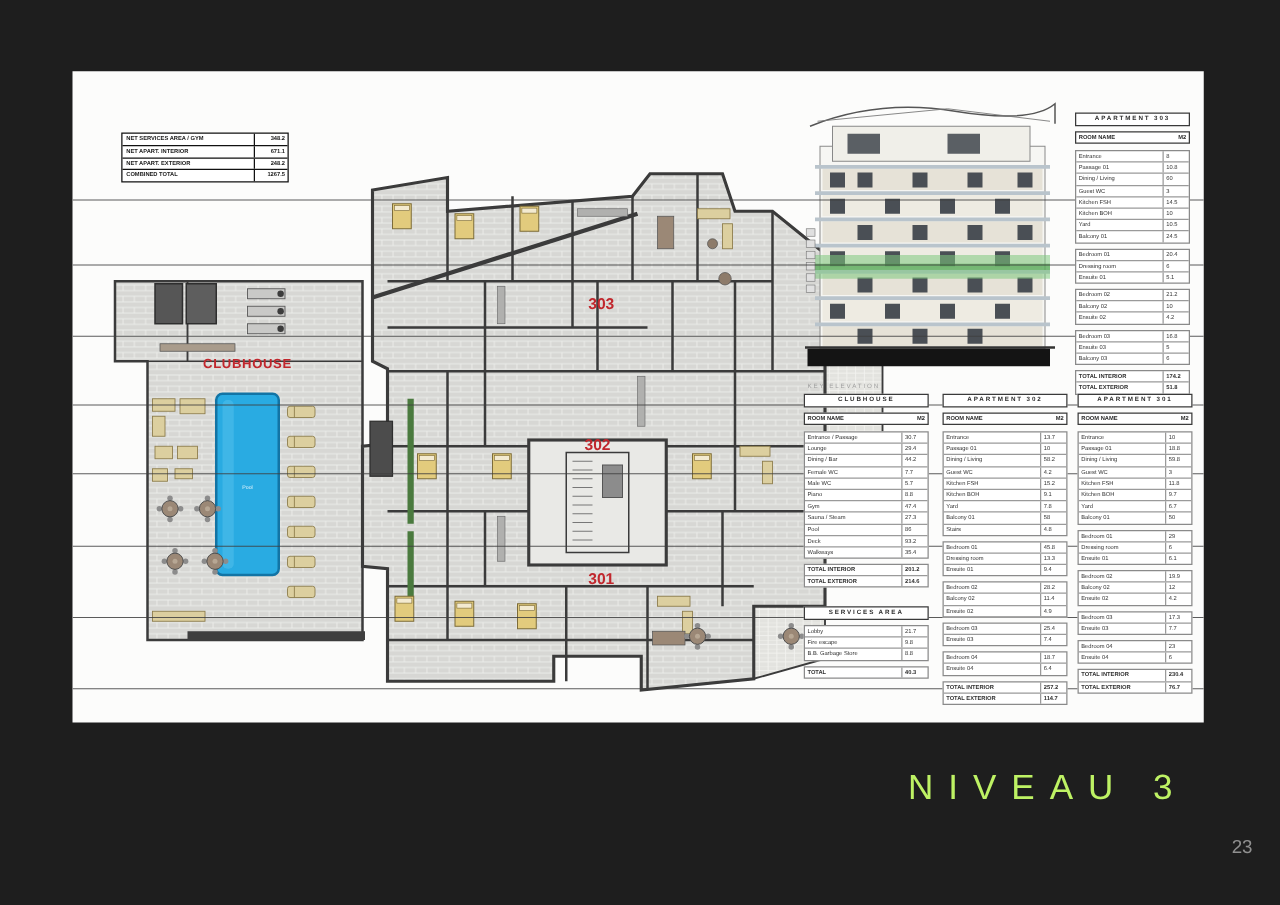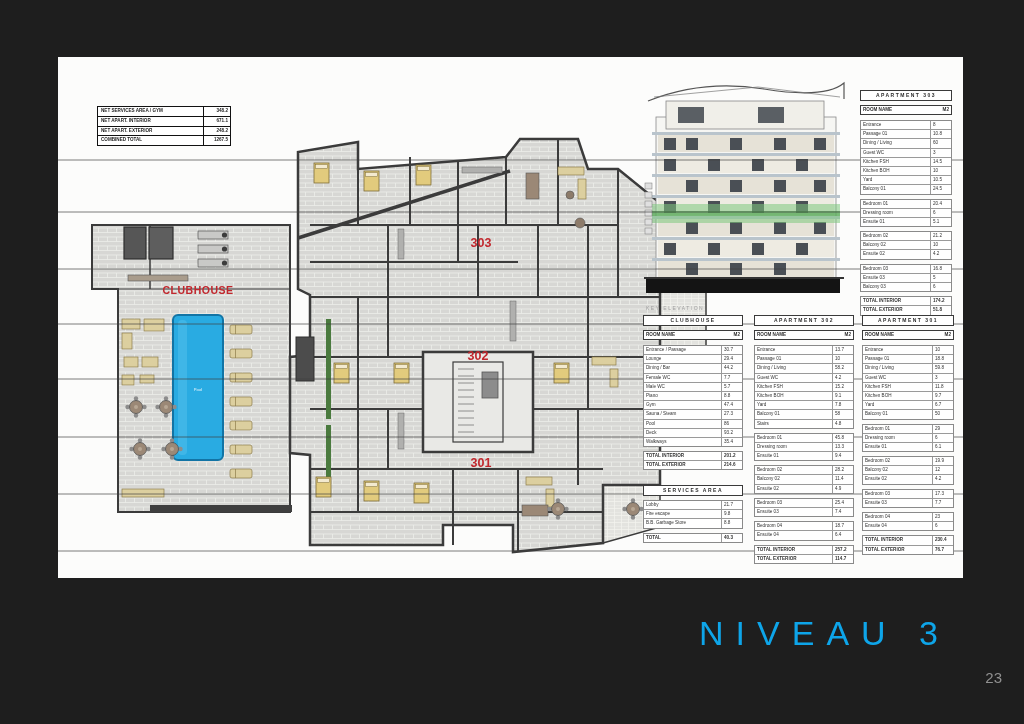--- a/index.html
+++ b/index.html
@@ -45,21 +45,21 @@
     display:flex;height:8.8px;line-height:8.8px;border-bottom:1px solid #111;
     font-size:4.6px;font-weight:bold;color:#1d1d1d;
   }
   .sum-row:last-child{border-bottom:none;}
   .sum-label{flex:1;padding-left:3px;white-space:nowrap;overflow:hidden;}
   .sum-val{width:24px;border-left:1px solid #111;text-align:right;padding-right:2px;}
 
   
   .niveau{
     position:absolute;top:614px;right:74px;
-    font-size:34px;font-weight:300;letter-spacing:12px;color:#0ea5e9;
+    font-size:28px;font-weight:300;letter-spacing:12px;color:#bef264;
     white-space:nowrap;
   }
   .pagenum{
     position:absolute;top:669px;right:22px;
     font-size:15px;color:#909090;
   }
 </style>
 </head>
 <body>
 

